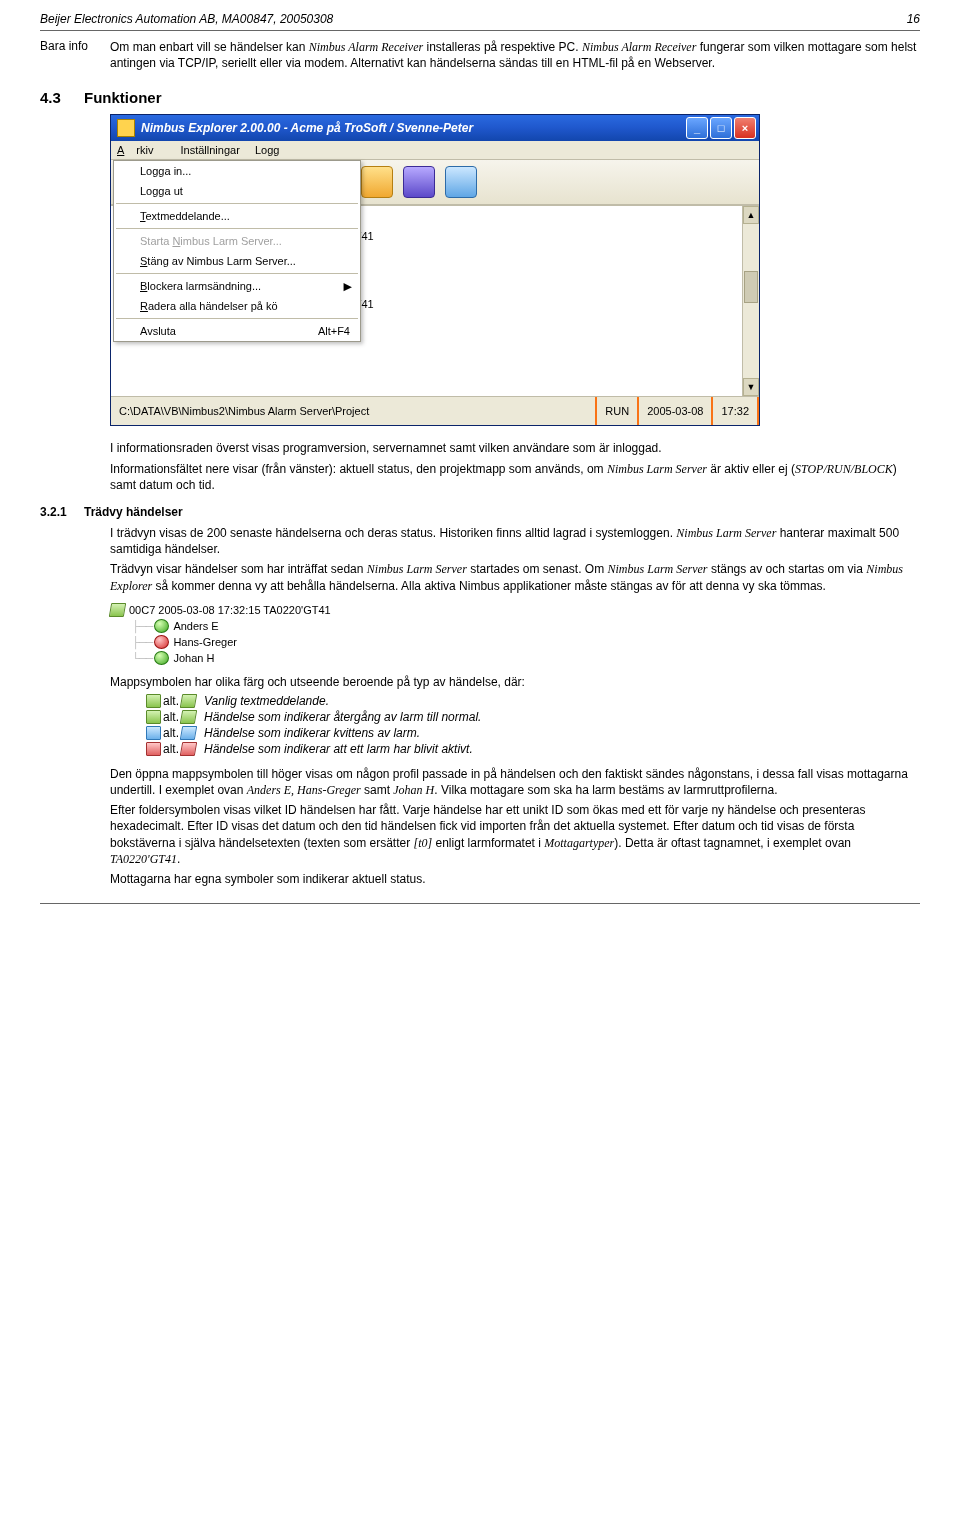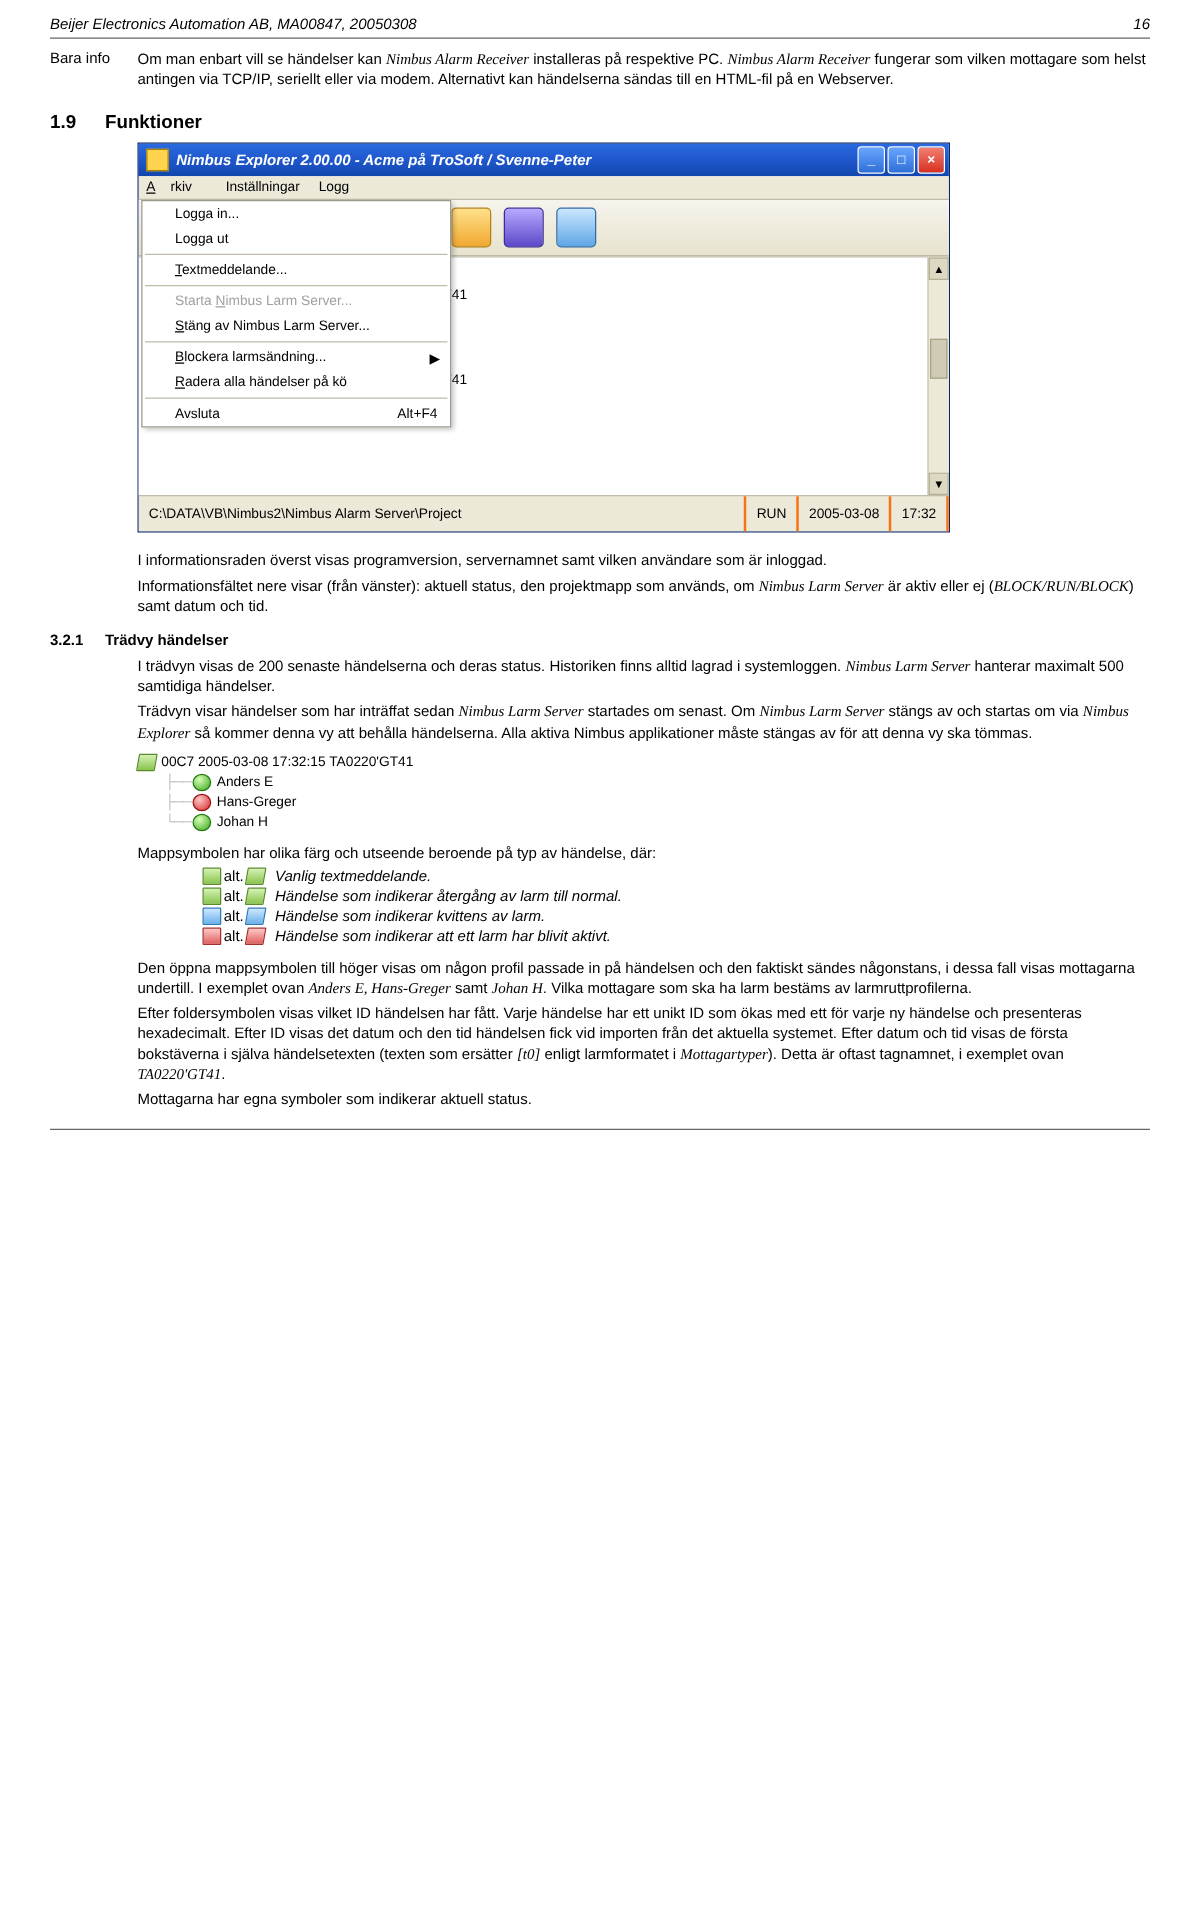--- a/index.html
+++ b/index.html
@@ -14,21 +14,21 @@
   .header-row { display: flex; justify-content: space-between; font-style: italic; font-size: 12px; margin-bottom: 4px; }
   .hr-line { border-top: 1px solid #666; margin: 0 0 8px 0; }
   .hr-line.bottom { margin-top: 16px; margin-bottom: 0; }
   .col-left { float: left; width: 70px; font-size: 12px; }
   .col-main { margin-left: 70px; }
   .para { font-size: 12px; line-height: 1.35; margin-bottom: 4px; }
   .italic { font-style: italic; font-family: Liberation Serif, serif; }
   .section-h { font-size: 15px; font-weight: bold; margin: 14px 0 8px 0; }
   .section-num { display: inline-block; width: 44px; }
   .subsection-h { font-size: 12px; font-weight: bold; margin: 12px 0 6px 0; }
-  .indent-block { margin-left: 52px; }
+  .indent-block { margin-left: 36px; }
   p { margin: 0 0 8px 0; }
   .clearfix::after { content: ""; display: table; clear: both; }
 
   
   .xp-window { width: 648px; margin: 8px 0 14px 70px; border: 1px solid #0a246a; font-family: Tahoma, Arial, sans-serif; font-size: 11px; }
   .xp-titlebar { height: 26px; background: linear-gradient(#2a6ae0 0%, #1f57cc 50%, #1246ad 100%); display: flex; align-items: center; padding: 0 3px 0 6px; color: #fff; }
   .xp-titlebar .app-icn { width: 16px; height: 16px; background: #ffd34e; border: 1px solid #a88100; margin-right: 6px; }
   .xp-titlebar .title-text { font-weight: bold; font-size: 12px; flex: 1; font-style: italic; }
   .xp-btns { display: flex; gap: 2px; }
   .xp-btn { width: 20px; height: 20px; border: 1px solid #fff; border-radius: 3px; display: flex; align-items: center; justify-content: center; font-size: 11px; font-weight: bold; color: #fff; }
@@ -97,21 +97,21 @@
 <div class="clearfix">
   <div class="col-left">Bara info</div>
   <div class="col-main">
     <p class="para">
       <span>Om man enbart vill se händelser kan </span><span class="italic">Nimbus Alarm Receiver</span><span> installeras på respektive PC. </span><span class="italic">Nimbus Alarm Receiver</span><span> fungerar som vilken mottagare som helst antingen via TCP/IP, seriellt eller via modem. Alternativt kan händelserna sändas till en HTML-fil på en Webserver.</span>
     </p>
   </div>
 </div>
 
 <div class="section-h">
-  <span class="section-num">1.9</span><span>Funktioner</span>
+  <span class="section-num">4.3</span><span>Funktioner</span>
 </div>
 
 <div class="xp-window">
   <div class="xp-titlebar">
     <div class="app-icn"></div>
     <div class="title-text">Nimbus Explorer 2.00.00 - Acme på TroSoft / Svenne-Peter</div>
     <div class="xp-btns">
       <div class="xp-btn min">_</div>
       <div class="xp-btn max">□</div>
       <div class="xp-btn cls">×</div>
@@ -187,21 +187,21 @@
     <div class="cell flex">C:\DATA\VB\Nimbus2\Nimbus Alarm Server\Project</div>
     <div class="cell">RUN</div>
     <div class="cell">2005-03-08</div>
     <div class="cell">17:32</div>
   </div>
 </div>
 
 <div style="margin-left:70px">
   <p class="para">I informationsraden överst visas programversion, servernamnet samt vilken användare som är inloggad.</p>
   <p class="para">
-    <span>Informationsfältet nere visar (från vänster): aktuell status, den projektmapp som används, om </span><span class="italic">Nimbus Larm Server</span><span> är aktiv eller ej (</span><span class="italic">BLOCK/RUN/BLOCK</span><span>) samt datum och tid.</span>
+    <span>Informationsfältet nere visar (från vänster): aktuell status, den projektmapp som används, om </span><span class="italic">Nimbus Larm Server</span><span> är aktiv eller ej (</span><span class="italic">STOP/RUN/BLOCK</span><span>) samt datum och tid.</span>
   </p>
 </div>
 
 <div class="subsection-h" style="margin-left:0">
   <span class="section-num">3.2.1</span><span>Trädvy   händelser</span>
 </div>
 
 <div style="margin-left:70px">
   <p class="para">
     <span>I trädvyn visas de 200 senaste händelserna och deras status. Historiken finns alltid lagrad i systemloggen. </span><span class="italic">Nimbus Larm Server</span><span> hanterar maximalt 500 samtidiga händelser.</span>

